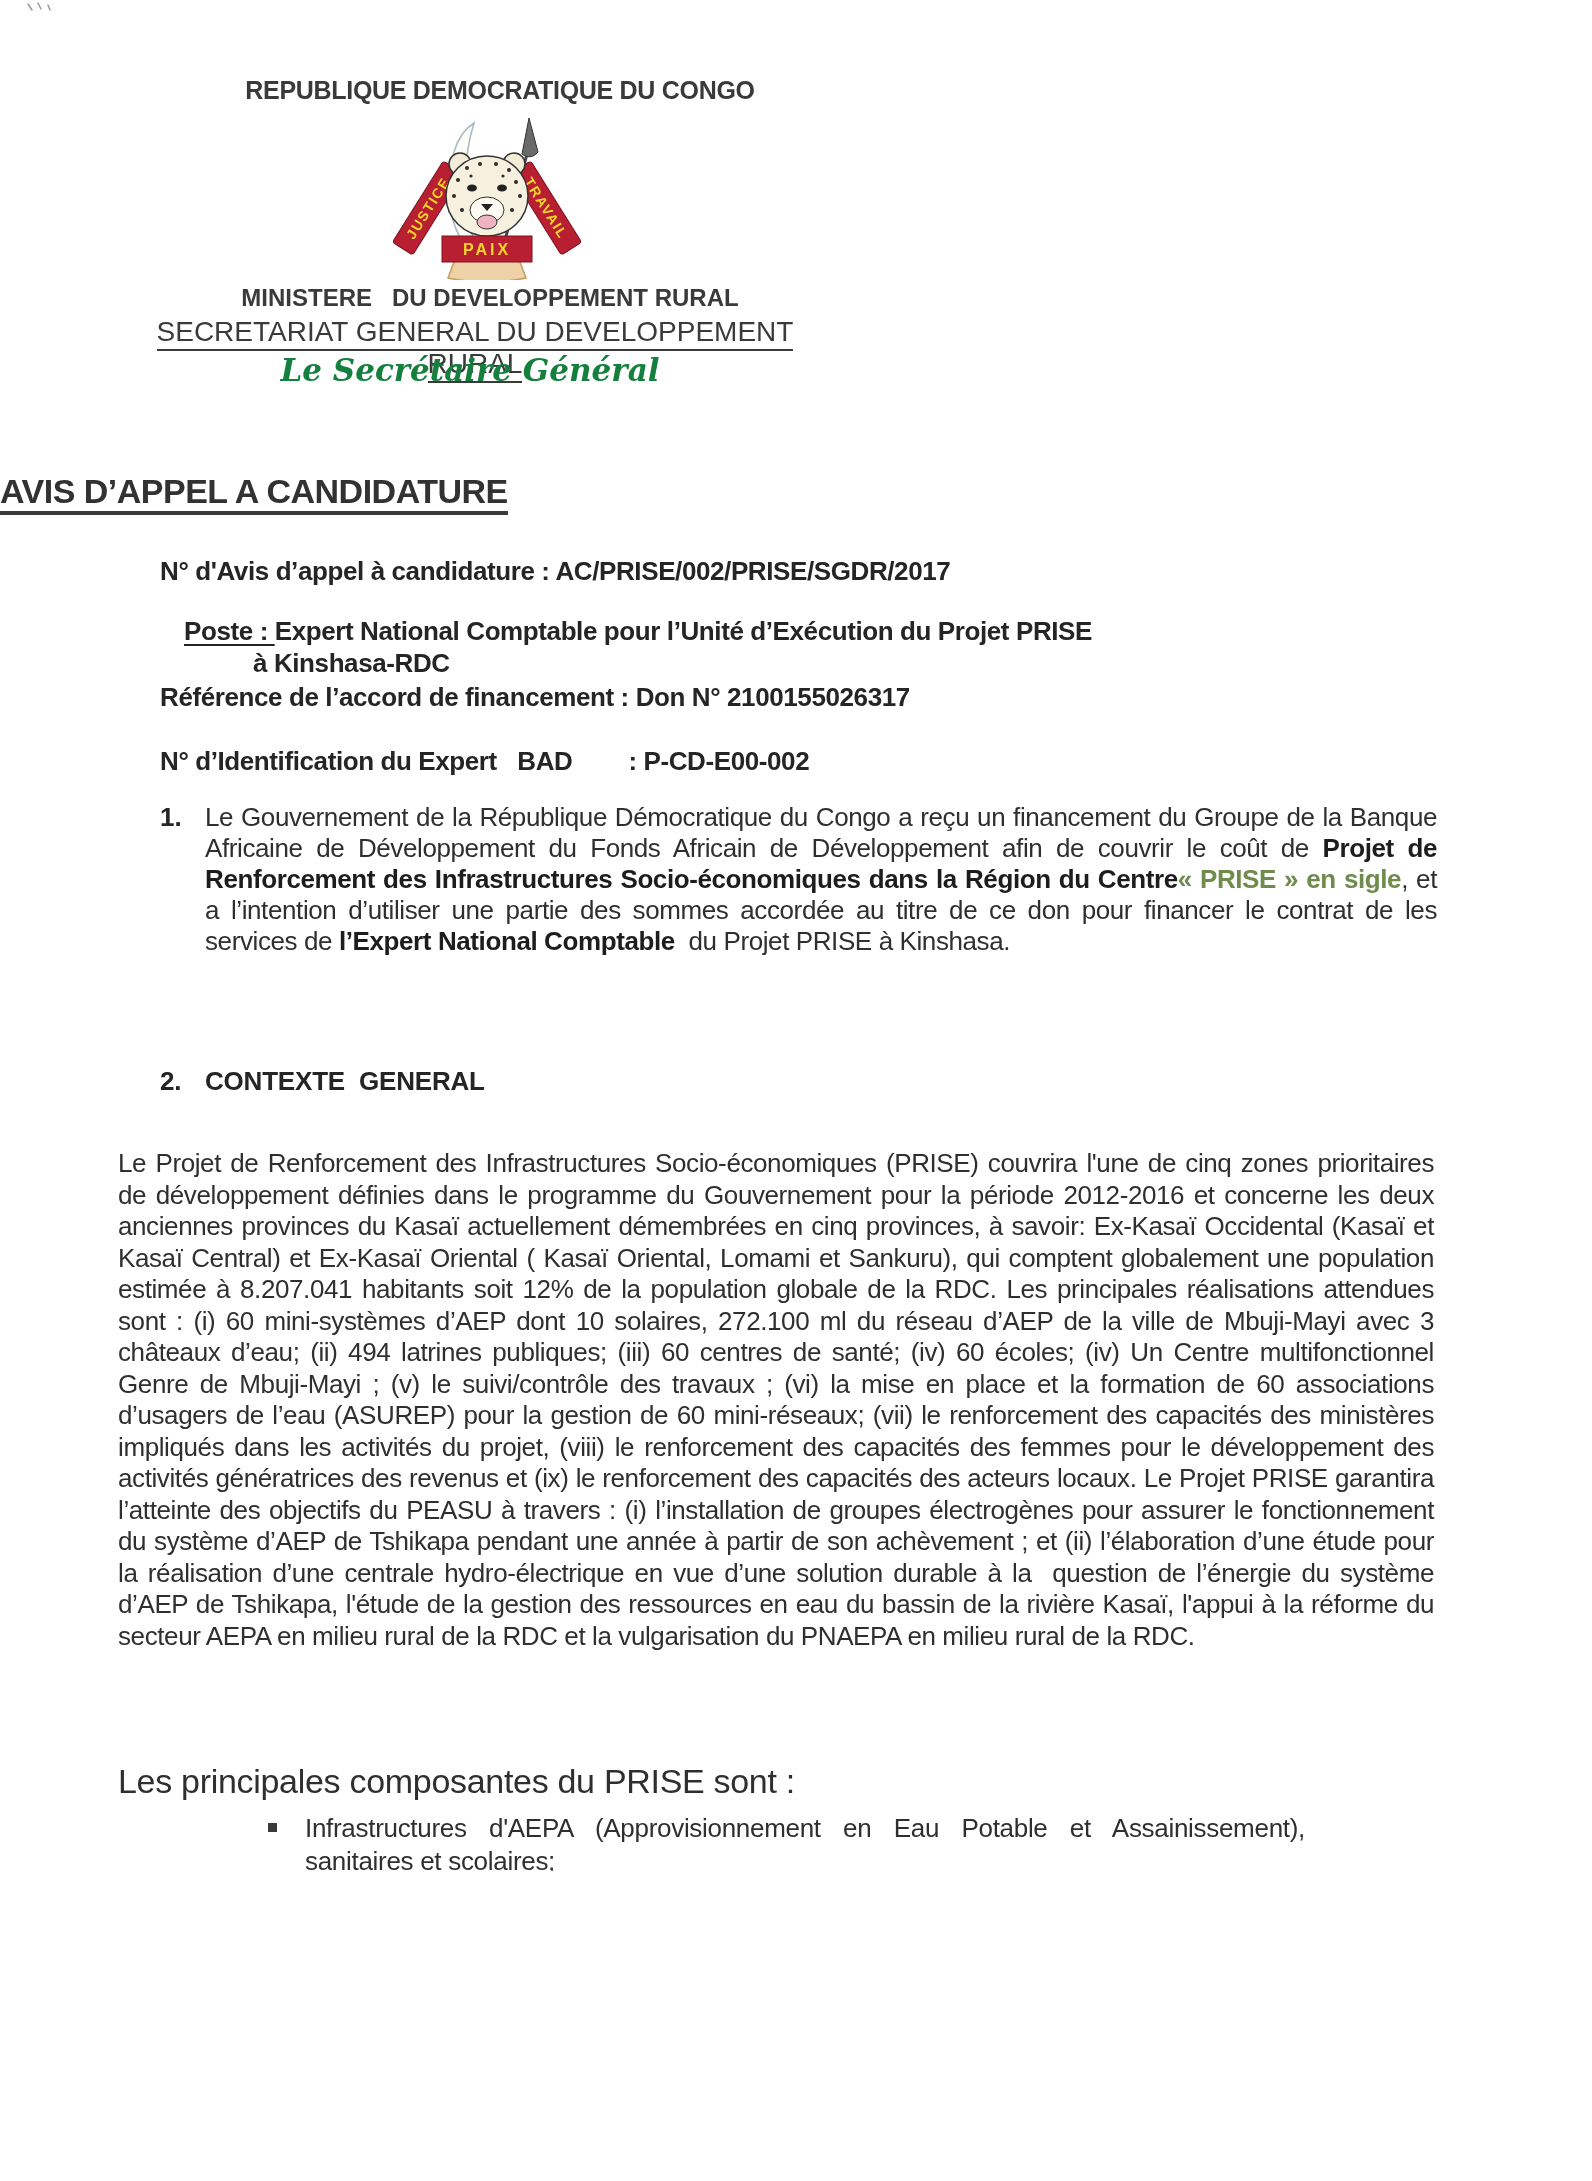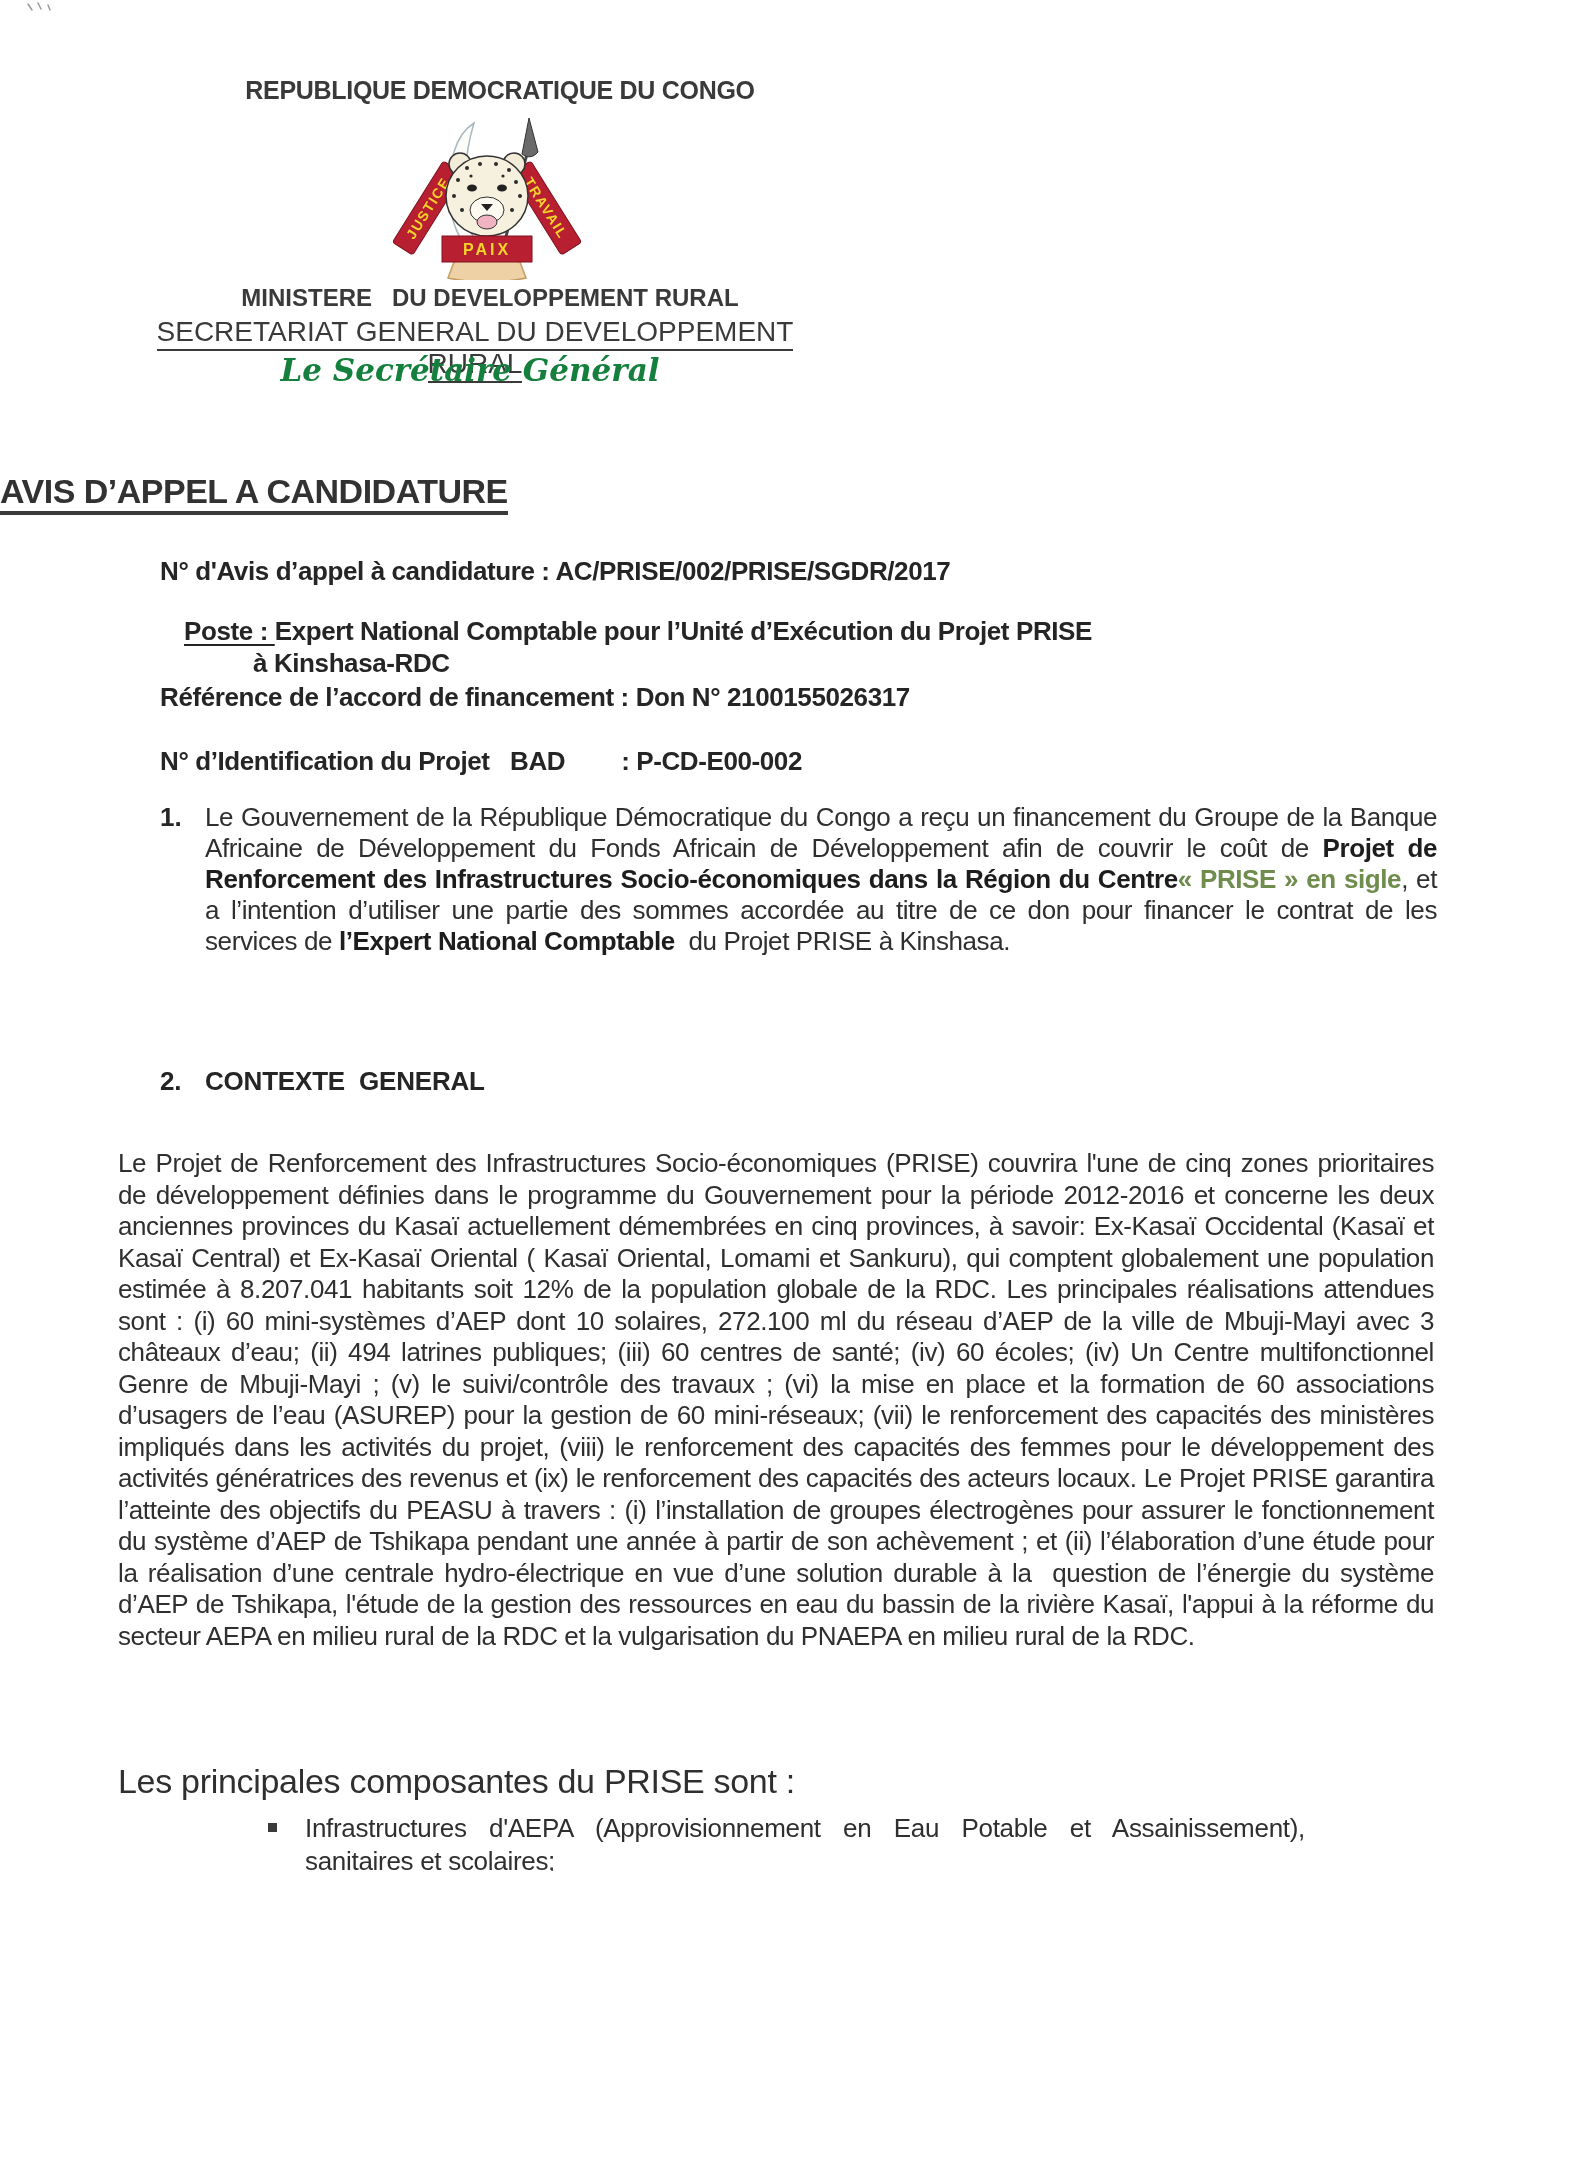--- a/index.html
+++ b/index.html
@@ -132,21 +132,21 @@
     <span>AVIS D’APPEL A CANDIDATURE</span>
   </div>
 
   <div class="abs refline line-avis"><span>N° d'Avis d’appel à candidature : </span><span>AC/PRISE/002/PRISE/SGDR/2017</span></div>
 
   <div class="abs refline line-poste"><span class="u">Poste : </span><span>Expert National Comptable pour l’Unité d’Exécution du Projet PRISE</span></div>
   <div class="abs refline line-poste2">à Kinshasa-RDC</div>
 
   <div class="abs refline line-ref"><span>Référence de l’accord de financement</span><span> : Don N° 2100155026317</span></div>
 
-  <div class="abs refline line-projid"><span>N° d’Identification du Projet   BAD</span><span class="val">: P-CD-E00-002</span></div>
+  <div class="abs refline line-projid"><span>N° d’Identification du Expert   BAD</span><span class="val">: P-CD-E00-002</span></div>
 
   <div class="abs para1">
     <div class="pnum">1.</div>
     <div class="ptext"><span>Le Gouvernement de la République Démocratique du Congo a reçu un financement du Groupe de la Banque Africaine de Développement du Fonds Africain de Développement afin de couvrir le coût de </span><span class="b">Projet de Renforcement des Infrastructures Socio-économiques dans la Région du Centre</span><span class="green">« PRISE » en sigle</span><span>, et a l’intention d’utiliser une partie des sommes accordée au titre de ce don pour financer le contrat de les services de </span><span class="b">l’Expert National Comptable</span><span>  du Projet PRISE à Kinshasa.</span></div>
   </div>
 
   <div class="abs sec2-head">
     <div class="pnum">2.</div>
     <div class="htext">CONTEXTE  GENERAL</div>
   </div>

